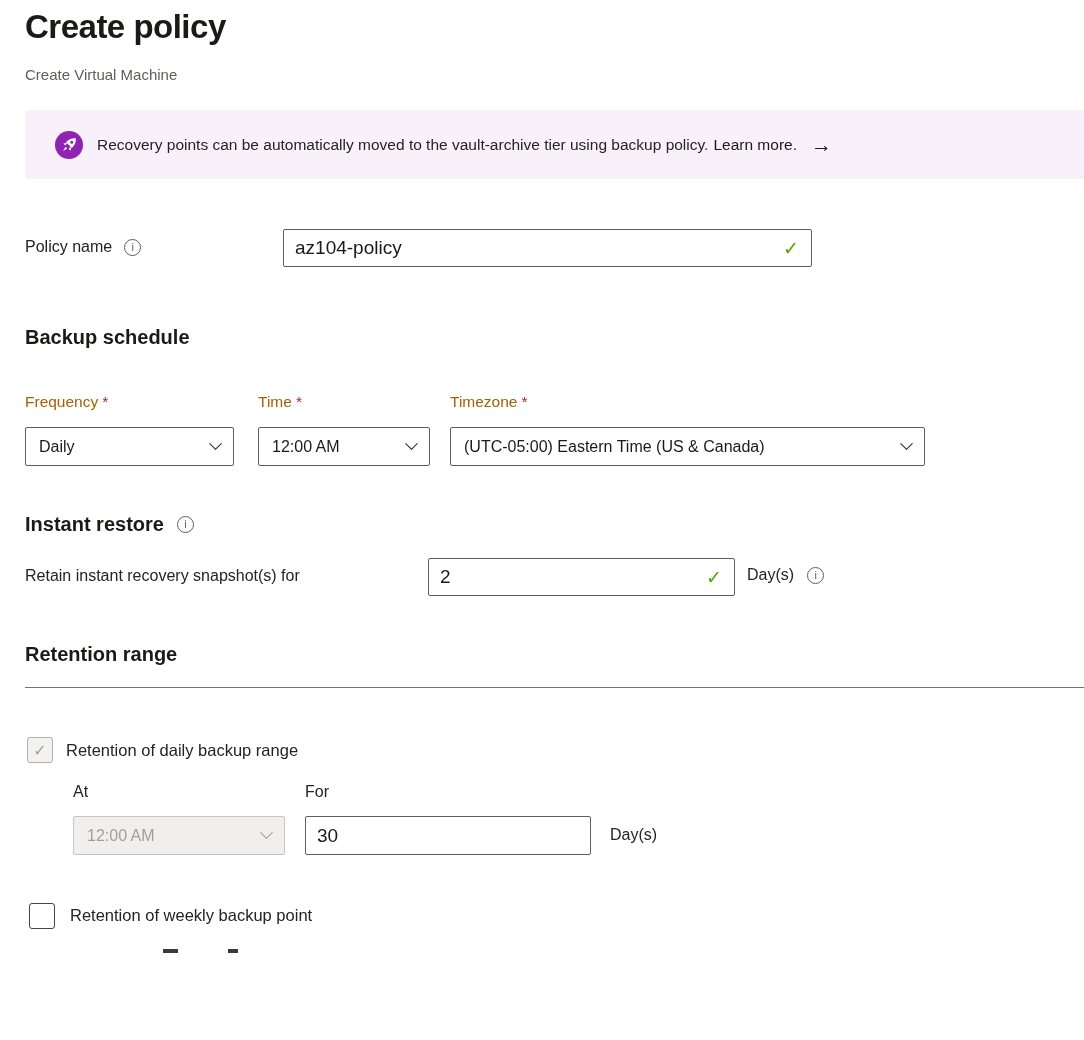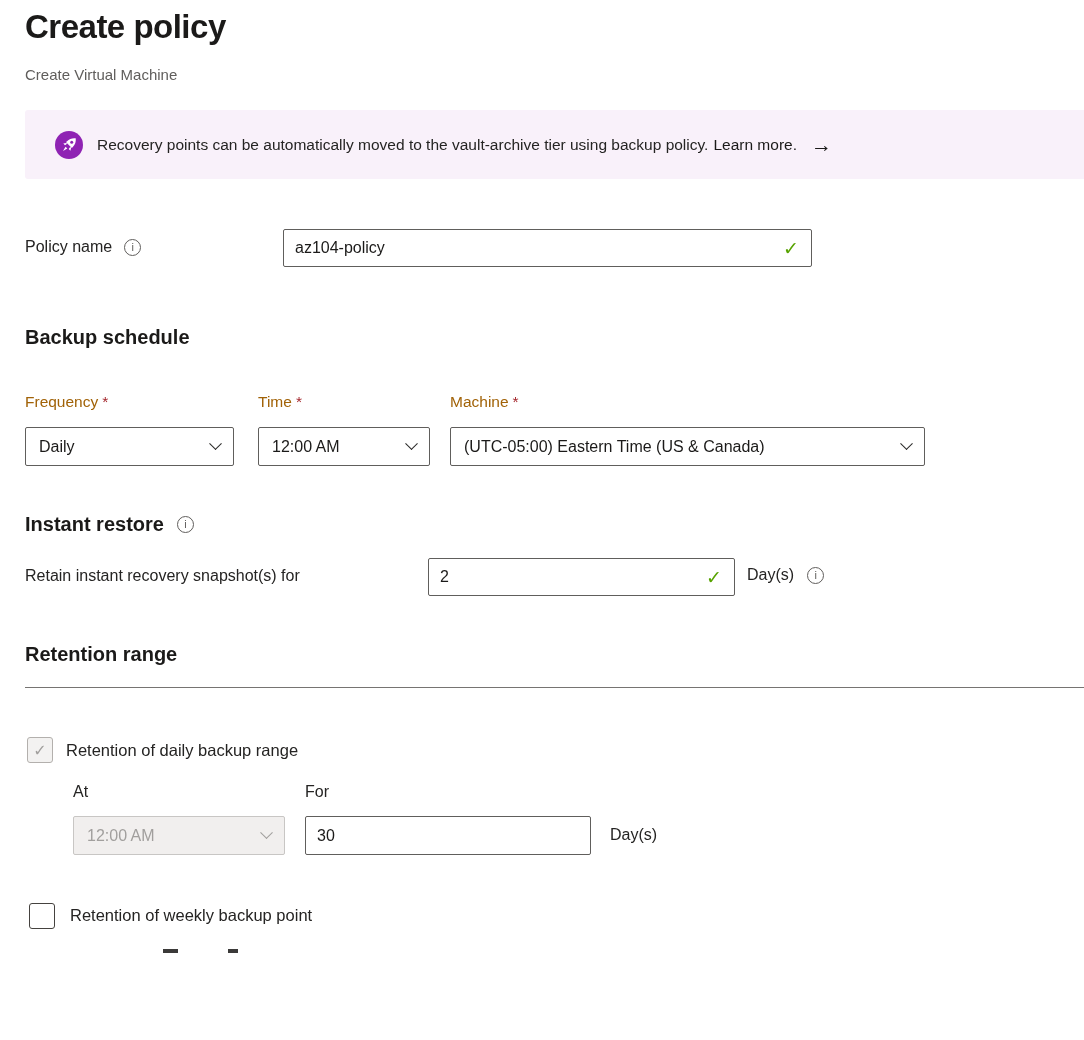--- a/index.html
+++ b/index.html
@@ -17,21 +17,21 @@
   .banner-arrow { margin-left:14px; font-size:21px; color:#1b1a19; cursor:pointer; line-height:1; }
 
   .inline-row { position:absolute; display:flex; align-items:center; }
   .field-label { font-size:16px; color:#252423; }
   .small-label { font-size:15.5px; color:#a16207; }
   .req { color:#a4262c; margin-left:4px; }
 
   .info-icon { display:inline-flex; width:17px; height:17px; border:1px solid #605e5c; border-radius:50%; align-items:center; justify-content:center; font-size:11px; line-height:1; color:#605e5c; cursor:pointer; flex:0 0 auto; }
 
   .input-wrap { position:absolute; }
-  .text-input { width:100%; height:100%; border:1px solid #605e5c; border-radius:2px; font-size:16px; color:#1b1a19; padding:0 38px 0 11px; font-family:inherit; background:#fff; }
+  .text-input { width:100%; height:100%; border:1px solid #605e5c; border-radius:2px; font-size:19px; color:#1b1a19; padding:0 38px 0 11px; font-family:inherit; background:#fff; }
   .valid-check { position:absolute; right:13px; top:50%; transform:translateY(-50%); color:#57a300; font-size:19px; font-weight:bold; pointer-events:none; }
 
   .select { position:absolute; height:39px; border:1px solid #605e5c; border-radius:2px; background:#fff; display:flex; align-items:center; justify-content:space-between; padding:0 13px; font-size:16px; color:#1b1a19; cursor:pointer; }
   .select .chevron { width:9px; height:9px; border-right:1.6px solid #2b2a29; border-bottom:1.6px solid #2b2a29; transform:rotate(45deg) translate(-2px,-2px); flex:0 0 auto; }
   .select.disabled { background:#f1efee; border-color:#c8c6c4; color:#a19f9d; cursor:default; }
   .select.disabled .chevron { border-color:#a19f9d; }
 
   .section-heading { font-size:20px; font-weight:600; color:#1b1a19; }
 
   .checkbox { position:absolute; width:26px; height:26px; border-radius:3px; display:flex; align-items:center; justify-content:center; }
@@ -79,21 +79,21 @@
 
   <div class="inline-row" style="left:25px; top:393px;">
     <span class="small-label">Frequency</span>
     <span class="small-label req">*</span>
   </div>
   <div class="inline-row" style="left:258px; top:393px;">
     <span class="small-label">Time</span>
     <span class="small-label req">*</span>
   </div>
   <div class="inline-row" style="left:450px; top:393px;">
-    <span class="small-label">Machine</span>
+    <span class="small-label">Timezone</span>
     <span class="small-label req">*</span>
   </div>
 
   <div class="select" style="left:25px; top:427px; width:209px;">
     <span>Daily</span>
     <span class="chevron"></span>
   </div>
   <div class="select" style="left:258px; top:427px; width:172px;">
     <span>12:00 AM</span>
     <span class="chevron"></span>

